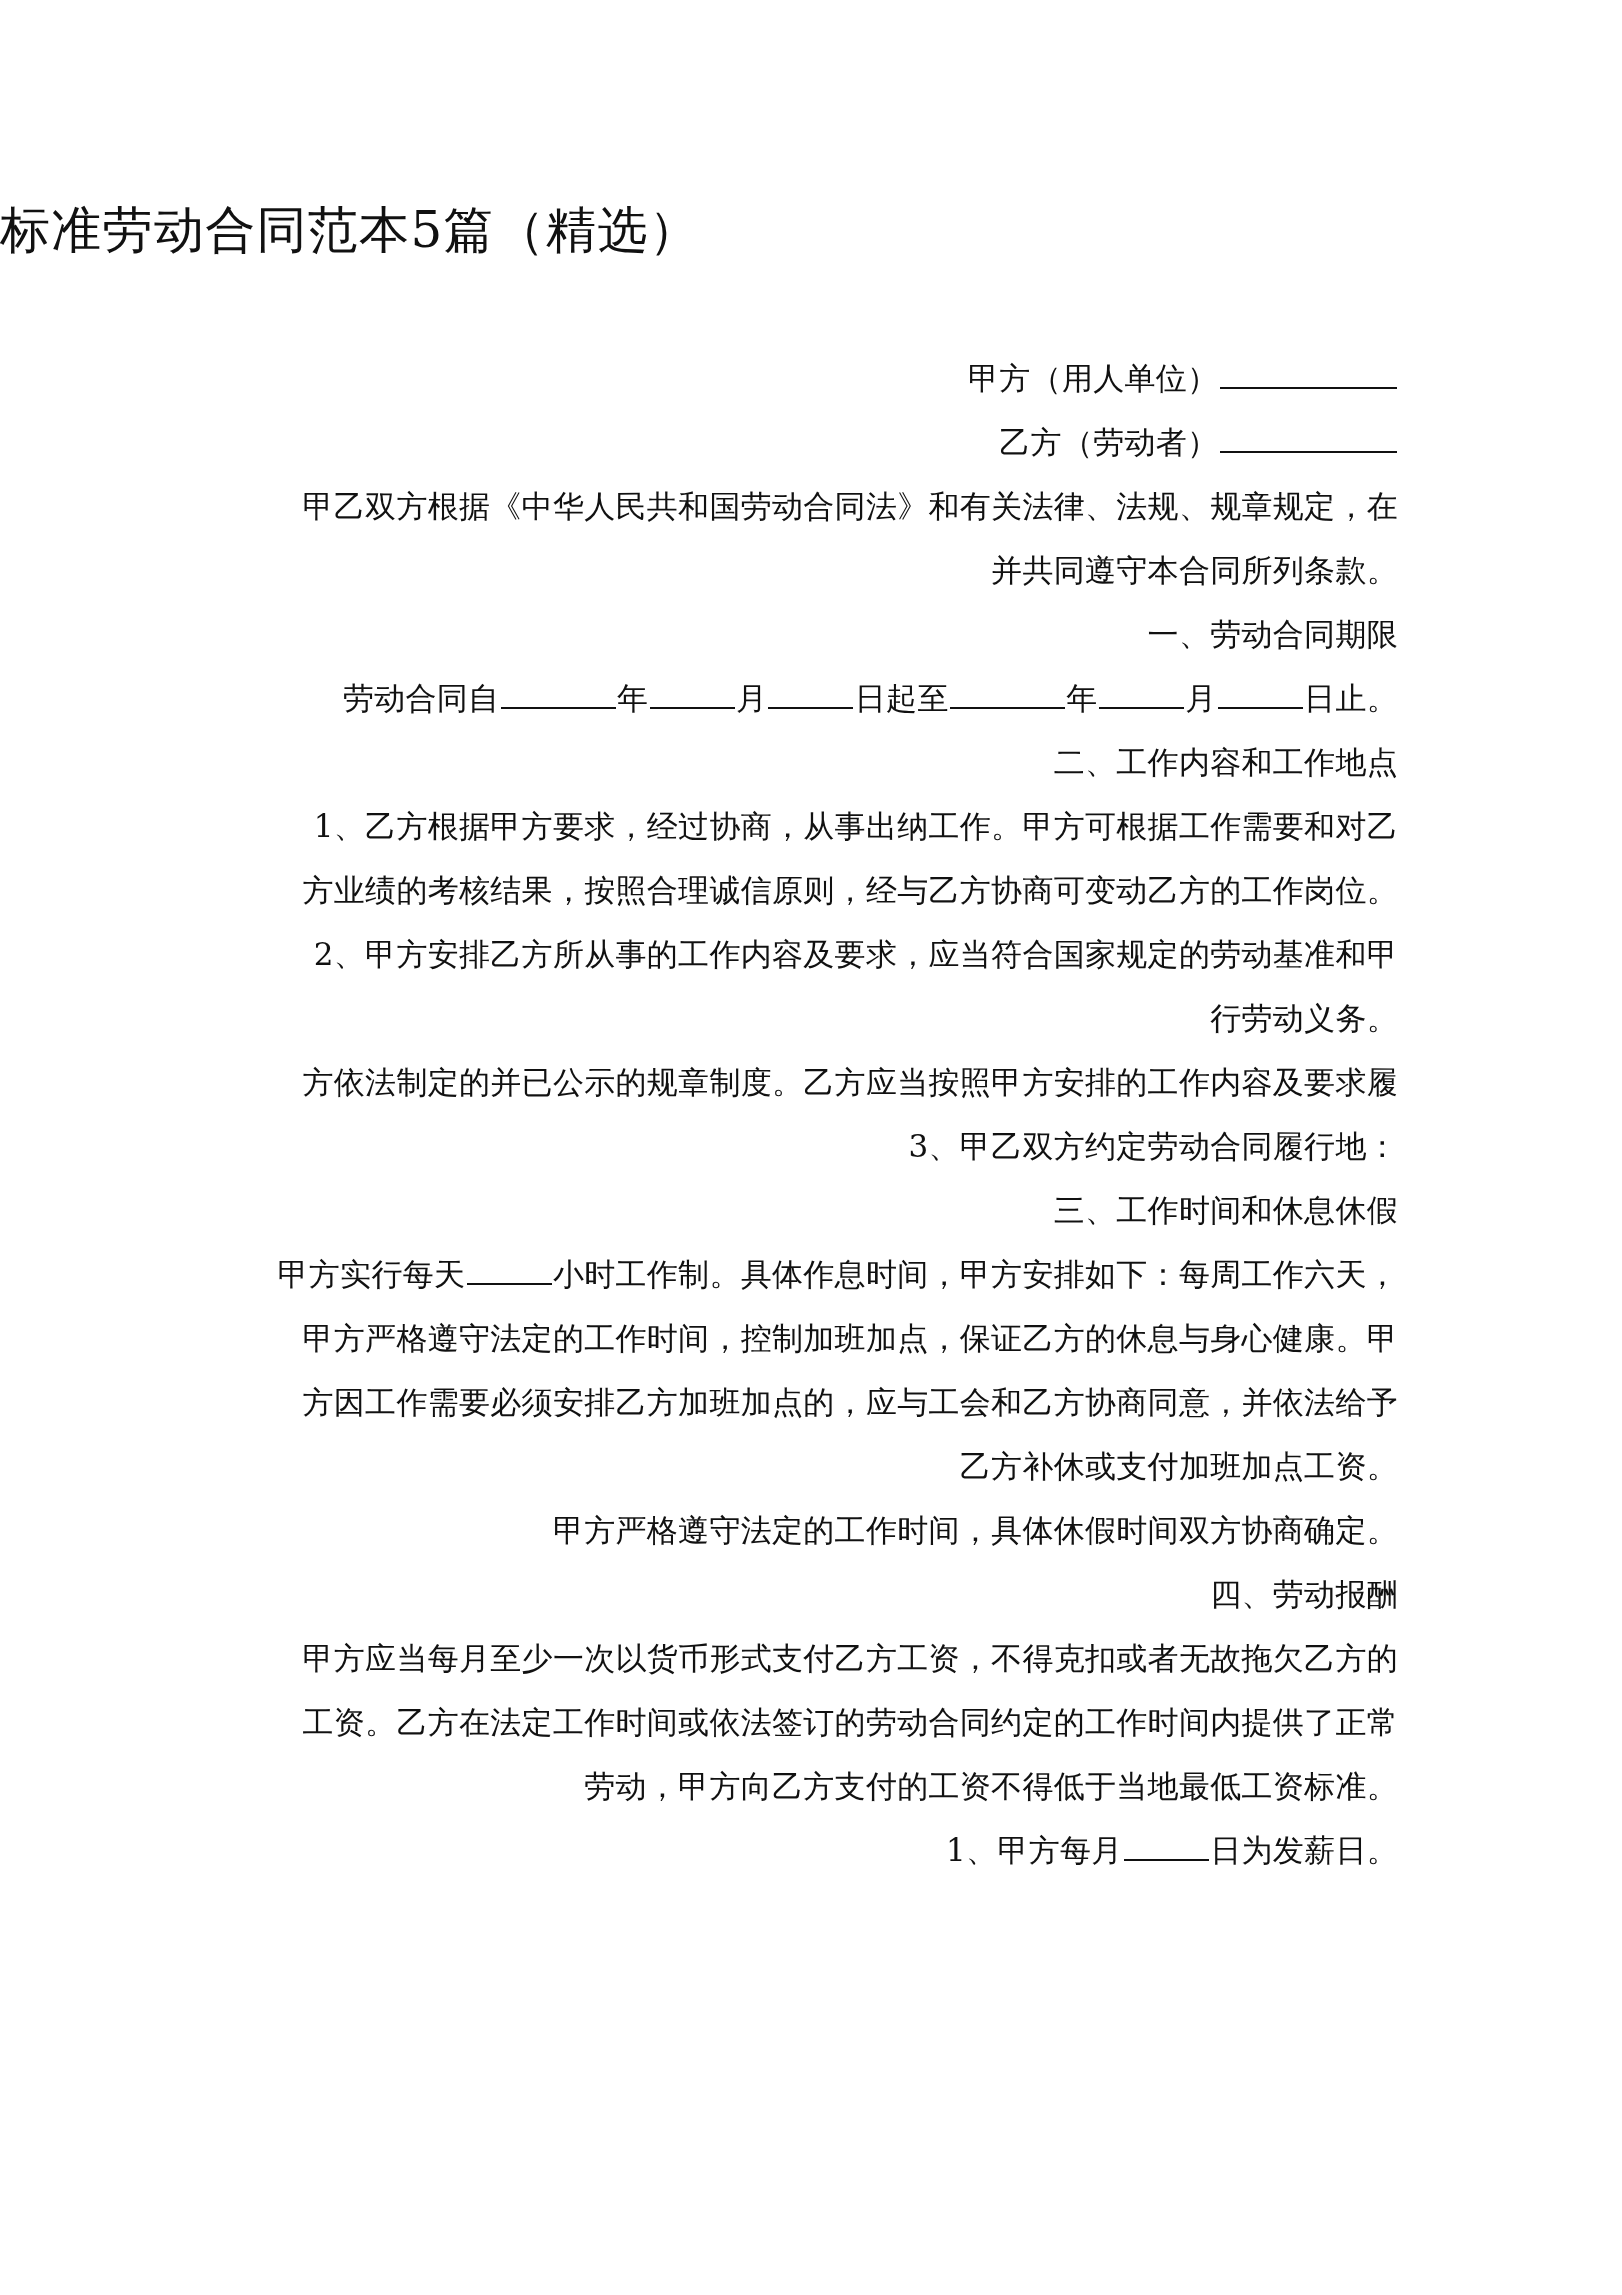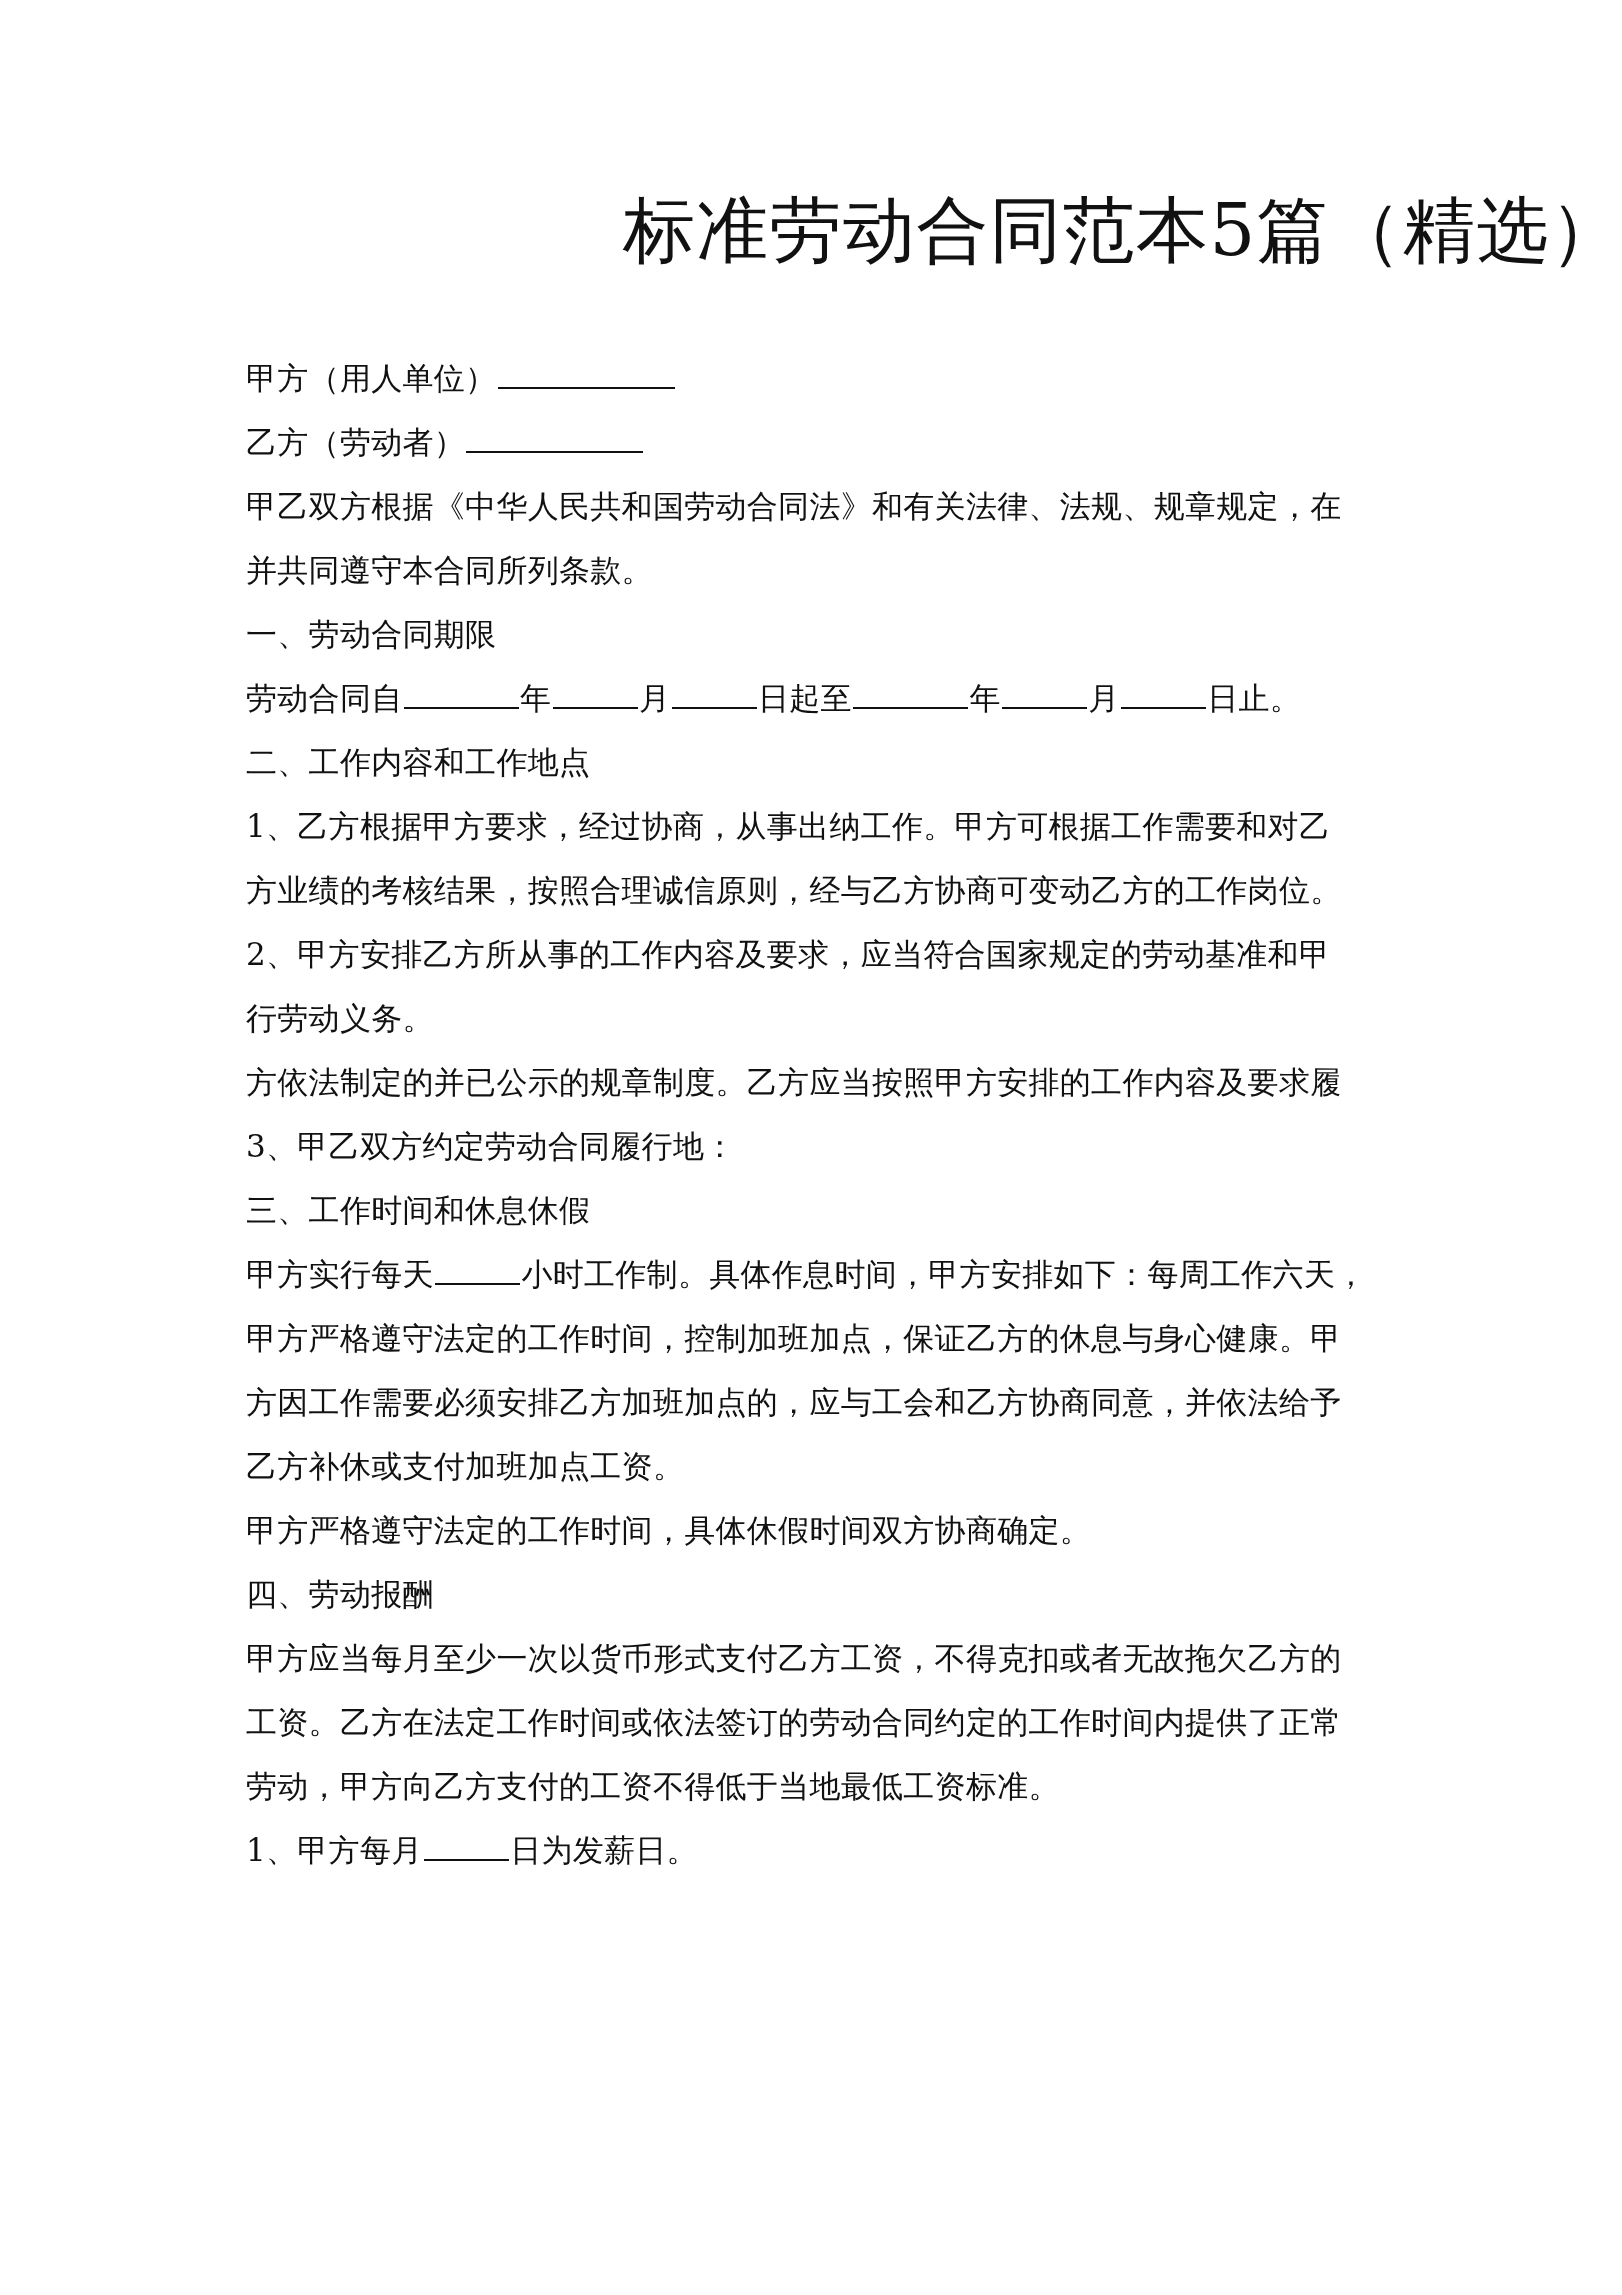--- a/index.html
+++ b/index.html
@@ -21,39 +21,40 @@
       top: 0;
       width: 1623px;
       height: 2295px;
       background: #ffffff;
     }
     .title {
       position: absolute;
       left: 0;
       width: 1623px;
       top: 191px;
-      text-align: right;
-      font-size: 72px;
+      text-align: left;
+      font-size: 50px;
       line-height: 79px;
       letter-spacing: 1.3px;
       font-weight: normal;
       margin: 0;
     }
     .body {
       position: absolute;
       left: 246px;
       top: 346px;
       width: 1152px;
     }
     .line {
       font-size: 31px;
       line-height: 64px;
       height: 64px;
       white-space: nowrap;
       letter-spacing: 0.3px;
+      text-align: right;
     }
     .blank {
       display: inline-block;
       border-bottom: 2px solid #111111;
       height: 31px;
       vertical-align: baseline;
       margin: 0 1.3px;
     }
     .w-party { width: 177px; }
     .w-year { width: 115px; }

